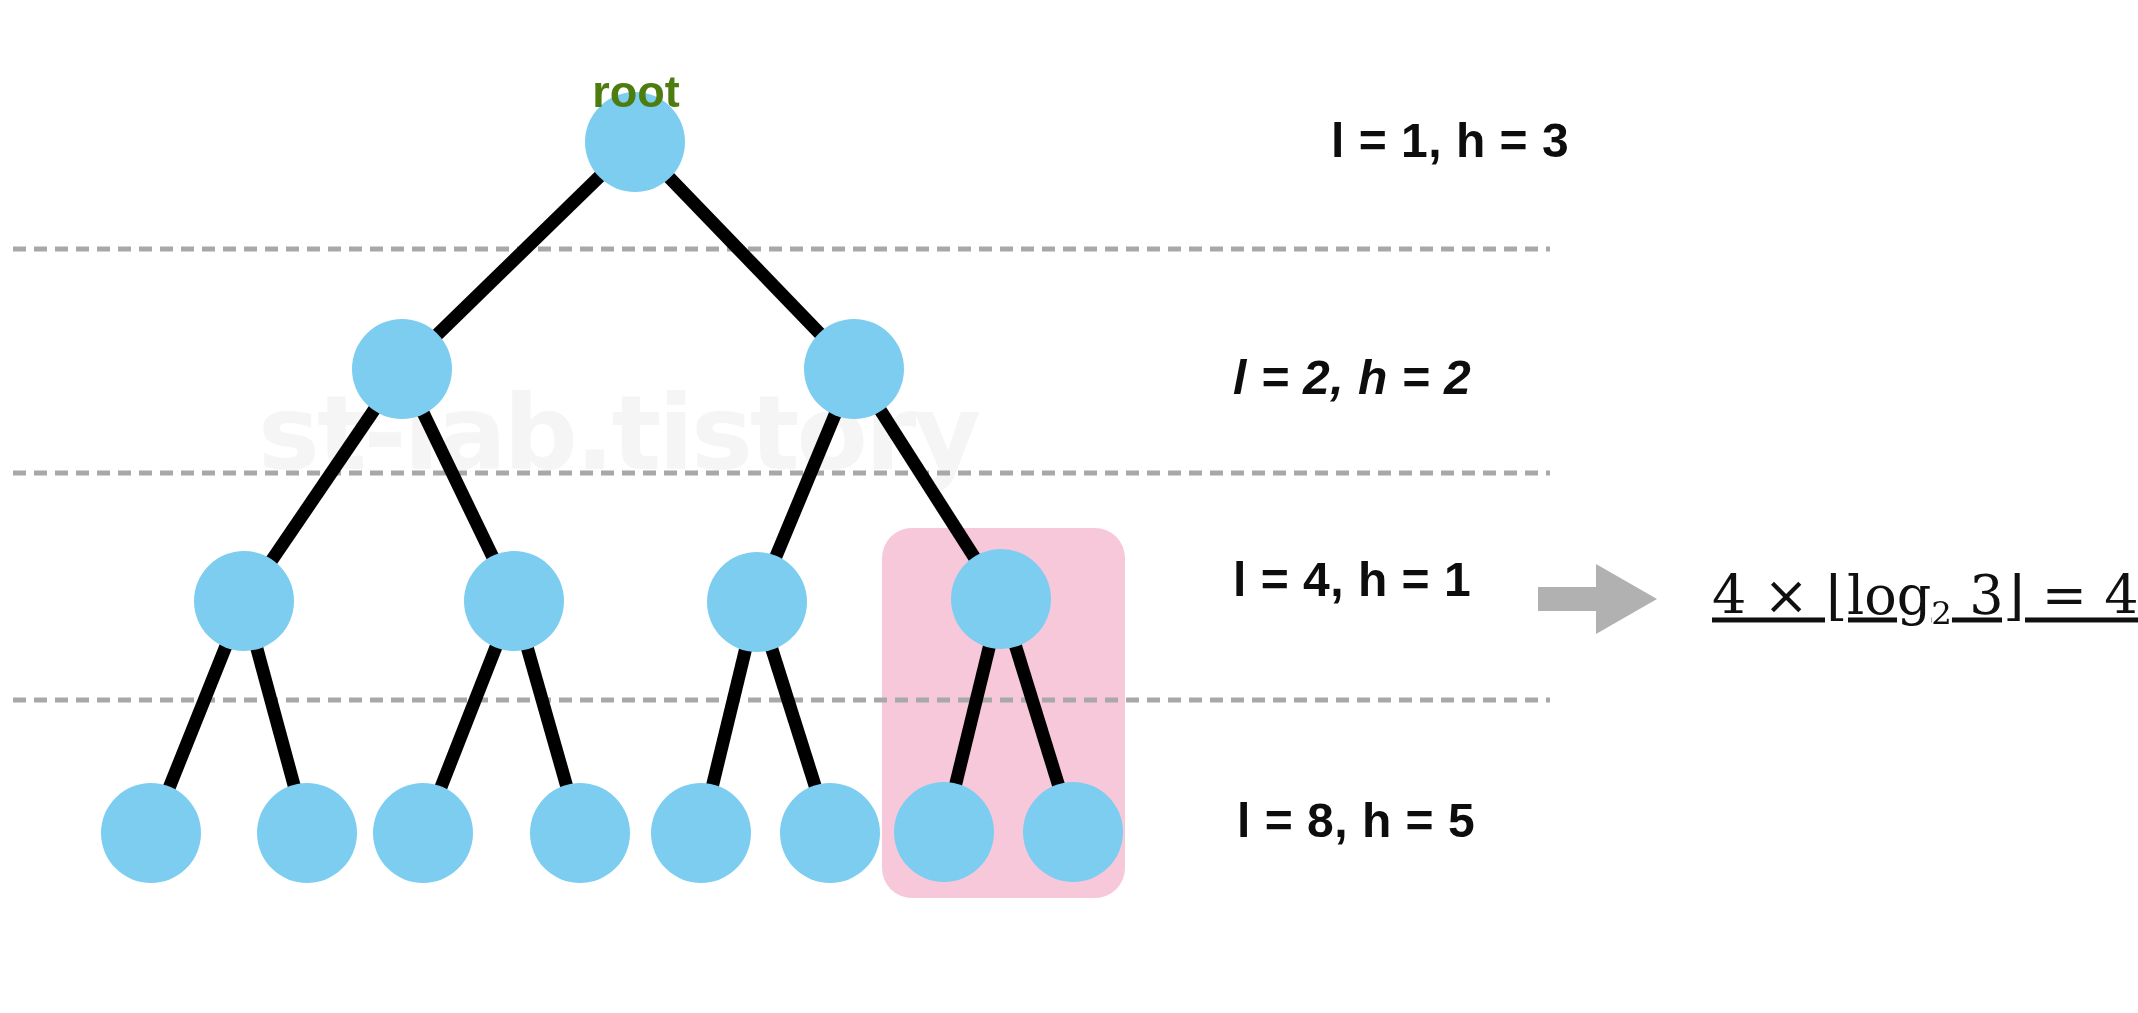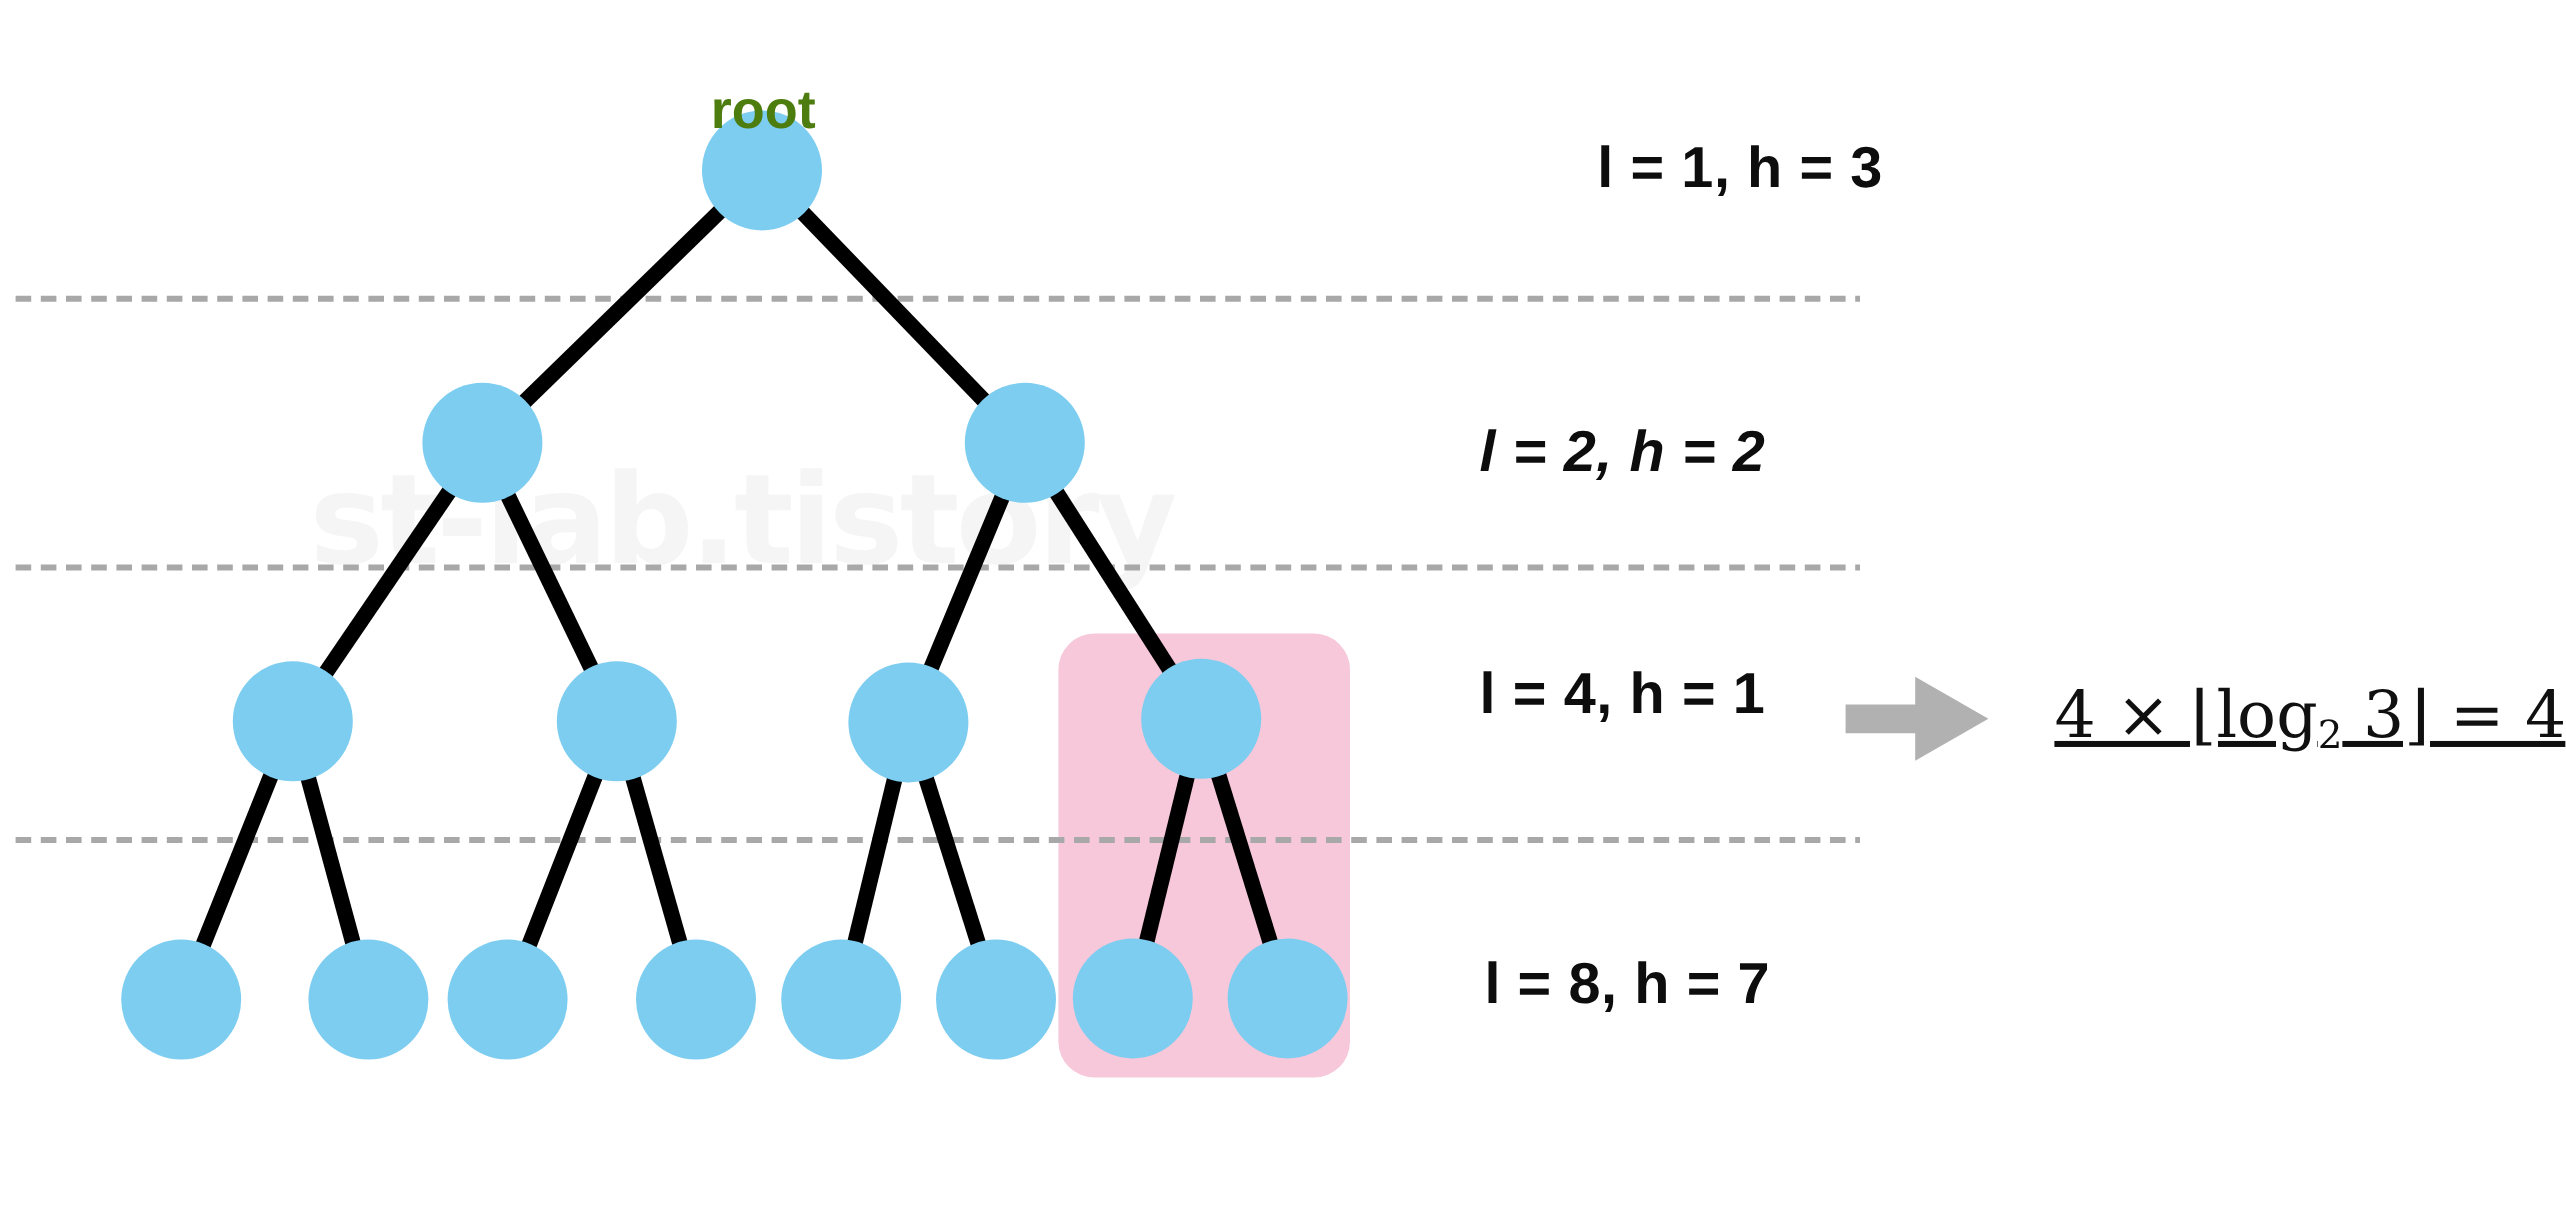--- a/index.html
+++ b/index.html
@@ -113,20 +113,20 @@
       <circle cx="1073" cy="832" r="50" fill="#7dcdf1"></circle>
       <polygon points="1538,587 1596,587 1596,564 1657,599 1596,634 1596,611 1538,611" fill="#b1b1b1"></polygon>
     </svg>
 
   <div class="root-label">root</div>
 
   <div class="level-labels">
       <div class="level-label" style="left: 1287px; top: 140px; margin-left: 44px;">l = 1, h = 3</div>
       <div class="level-label" style="left: 1233px; top: 377px; font-style: italic;">l = 2, h = 2</div>
       <div class="level-label" style="left: 1233px; top: 579px;">l = 4, h = 1</div>
-      <div class="level-label" style="left: 1237px; top: 820px;">l = 8, h = 7</div>
+      <div class="level-label" style="left: 1237px; top: 820px;">l = 8, h = 5</div>
     </div>
 
   <div class="formula">
     <span>4 × ⌊log</span><span class="sub">2</span><span> 3⌋ = 4</span>
   </div>
 
 </div>
 
 </body></html>

